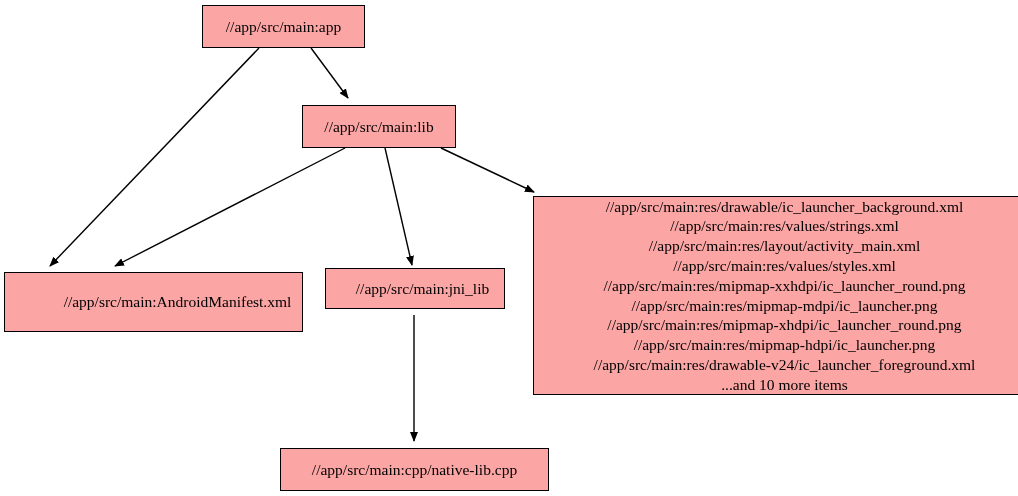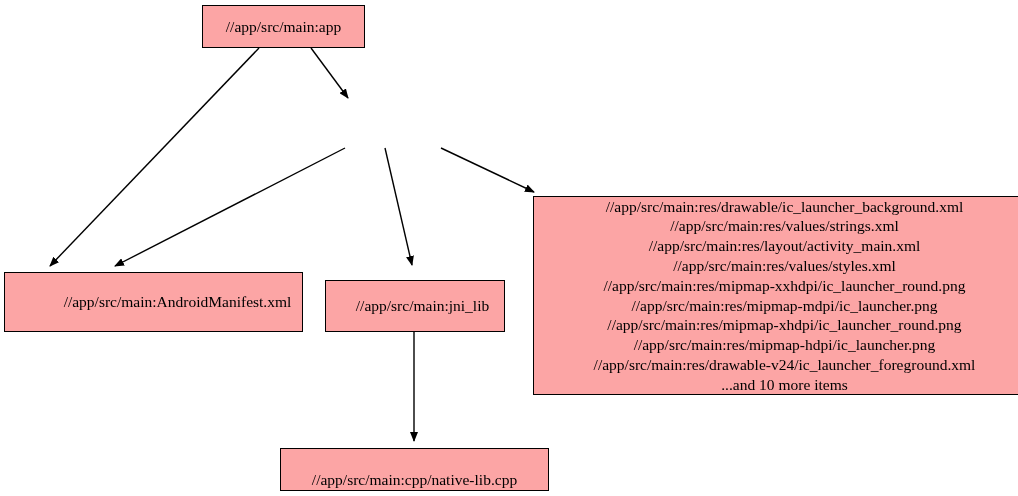--- a/index.html
+++ b/index.html
@@ -58,26 +58,27 @@
         </marker>
       </defs>
       <path d="M 259,48 L 50,266" stroke="#000000" stroke-width="1.4" fill="none" marker-end="url(#arrowhead)"></path>
       <path d="M 311,48 L 348,98" stroke="#000000" stroke-width="1.4" fill="none" marker-end="url(#arrowhead)"></path>
       <path d="M 345,148 L 115,266" stroke="#000000" stroke-width="1.4" fill="none" marker-end="url(#arrowhead)"></path>
       <path d="M 385,148 L 412,265" stroke="#000000" stroke-width="1.4" fill="none" marker-end="url(#arrowhead)"></path>
       <path d="M 441,148 L 534,192" stroke="#000000" stroke-width="1.4" fill="none" marker-end="url(#arrowhead)"></path>
       <path d="M 414,315 L 414,441" stroke="#000000" stroke-width="1.4" fill="none" marker-end="url(#arrowhead)"></path>
     </svg>
 <div class="node" style="left: 202px; top: 5px; width: 163px; height: 43px;"><span class="node-label">//app/src/main:app</span></div>
+    <div class="node" style="left: 302px; top: 105px; width: 154px; height: 43px;"><span class="node-label">//app/src/main:lib</span></div>
     <div class="node" style="left: 4px; top: 272px; width: 299px; height: 60px; padding-left: 48px;"><span class="node-label">//app/src/main:AndroidManifest.xml</span></div>
-    <div class="node" style="left: 325px; top: 280px; width: 180px; height: 52px; padding-left: 15px;"><span class="node-label">//app/src/main:jni_lib</span></div>
+    <div class="node" style="left: 325px; top: 268px; width: 180px; height: 41px; padding-left: 15px;"><span class="node-label">//app/src/main:jni_lib</span></div>
     <div class="node node-multiline" style="left: 533px; top: 196px; width: 503px; height: 199px;"><span class="node-label">//app/src/main:res/drawable/ic_launcher_background.xml
 //app/src/main:res/values/strings.xml
 //app/src/main:res/layout/activity_main.xml
 //app/src/main:res/values/styles.xml
 //app/src/main:res/mipmap-xxhdpi/ic_launcher_round.png
 //app/src/main:res/mipmap-mdpi/ic_launcher.png
 //app/src/main:res/mipmap-xhdpi/ic_launcher_round.png
 //app/src/main:res/mipmap-hdpi/ic_launcher.png
 //app/src/main:res/drawable-v24/ic_launcher_foreground.xml
 ...and 10 more items</span></div>
-    <div class="node" style="left: 280px; top: 448px; width: 269px; height: 43px; align-items: flex-end;"><span class="node-label">//app/src/main:cpp/native-lib.cpp</span></div>
+    <div class="node" style="left: 280px; top: 448px; width: 269px; height: 43px;"><span class="node-label">//app/src/main:cpp/native-lib.cpp</span></div>
   </div>
 
 </body></html>

